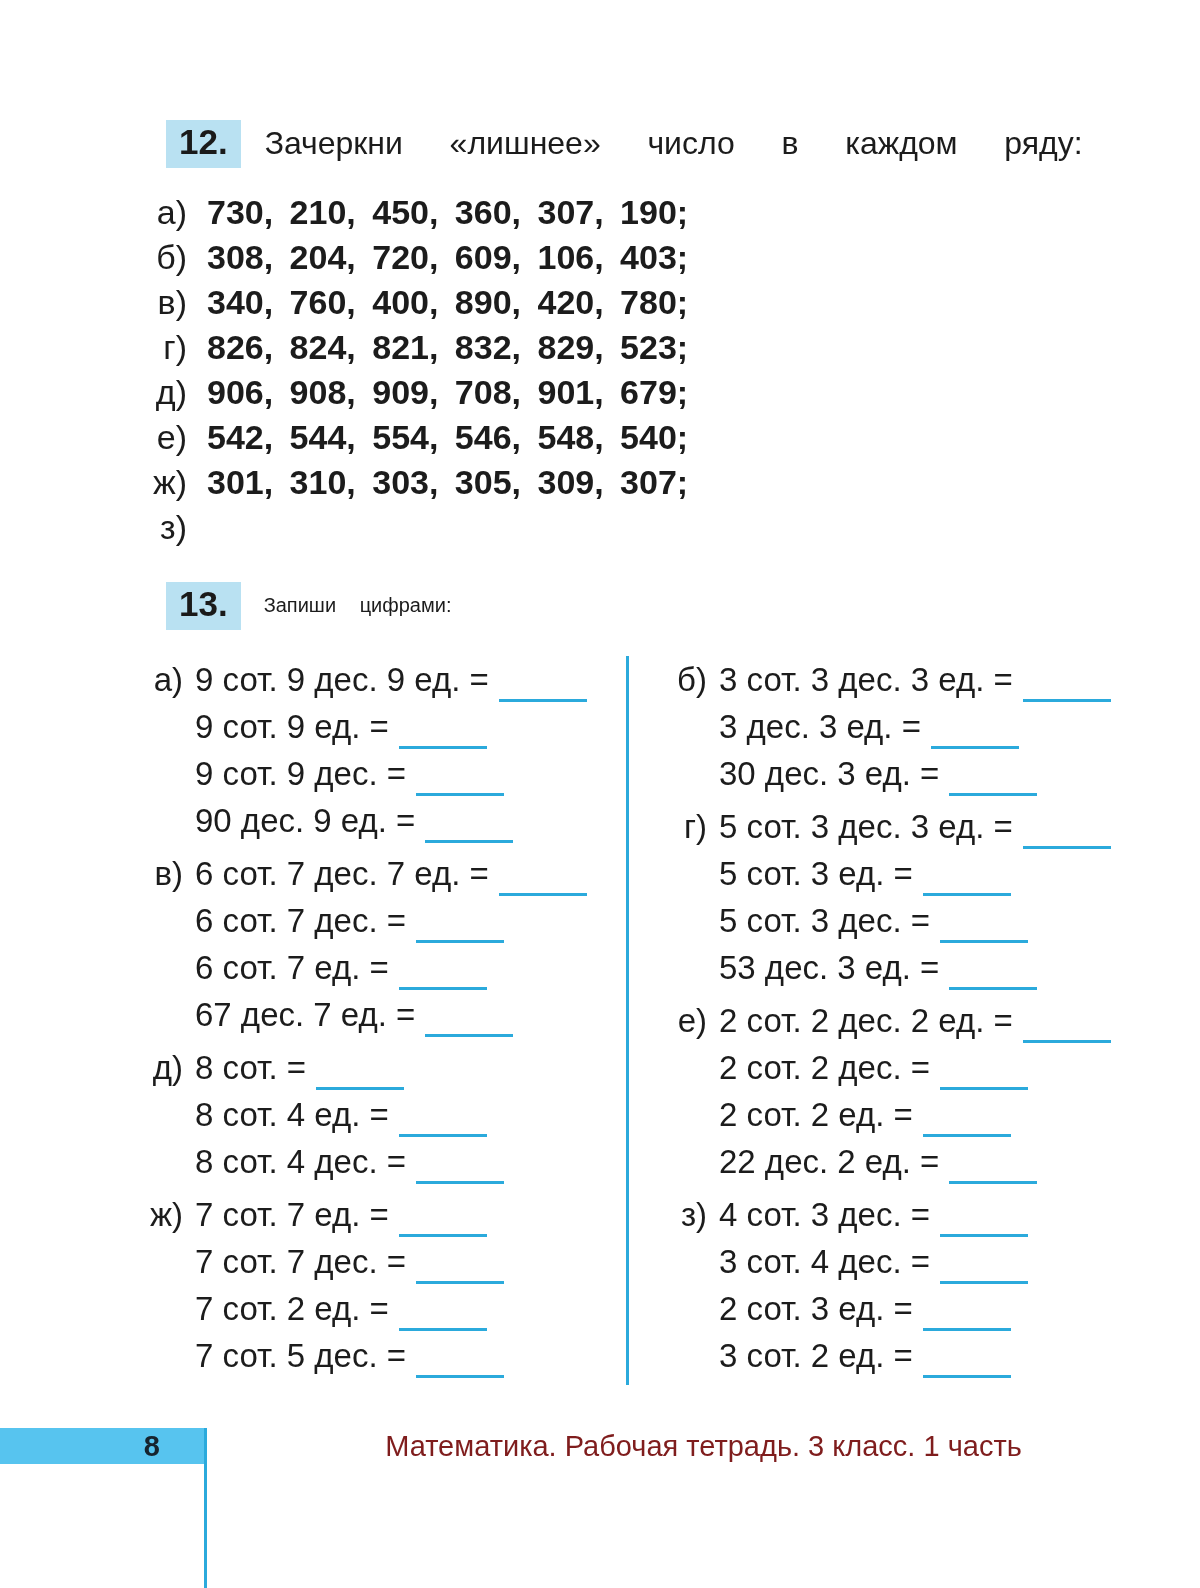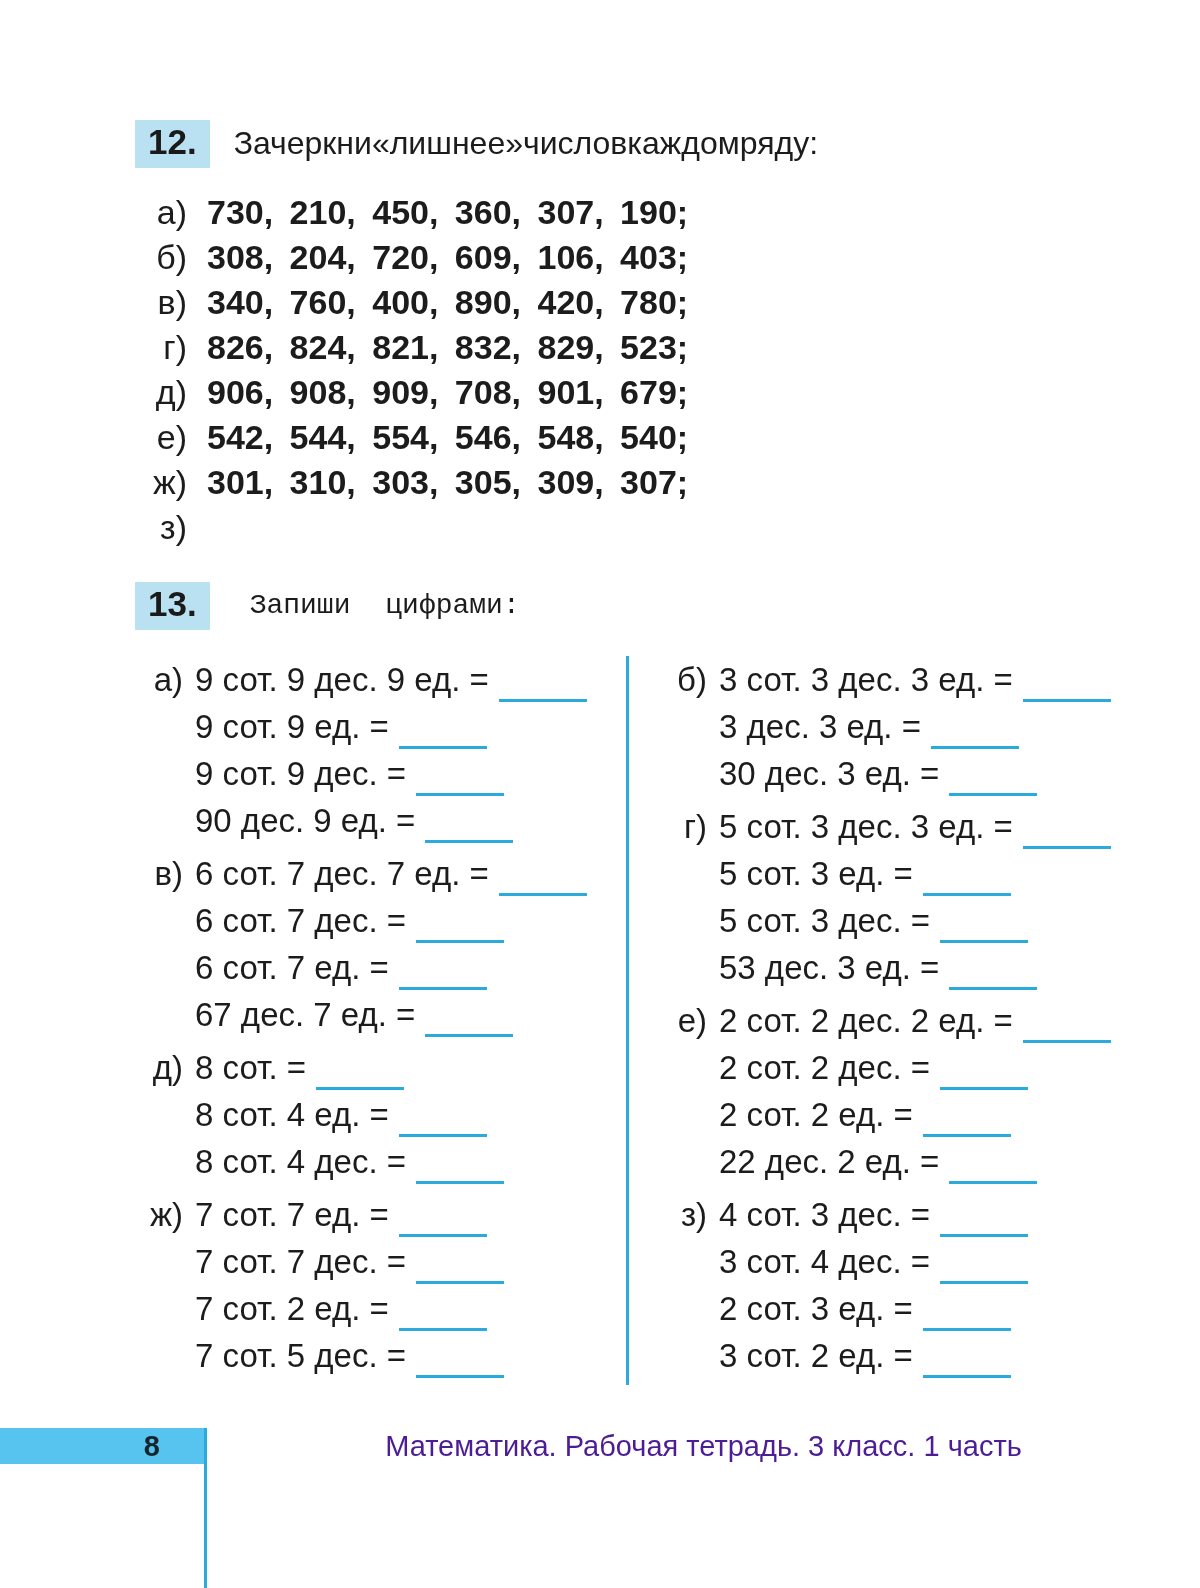--- a/index.html
+++ b/index.html
@@ -5,27 +5,27 @@
   html,body{margin:0;padding:0;background:#e8e8e8;}
   .page{
     position:relative;width:1200px;height:1588px;background:#ffffff;
     font-family:"Liberation Sans","DejaVu Sans",sans-serif;color:#1c1c1c;
     margin:0 auto;overflow:hidden;
   }
   
   .task-header{position:absolute;left:135px;display:flex;align-items:center;}
   .badge{
     display:inline-block;background:#B9E1F2;padding:3px 13px 6px 13px;
-    font-weight:700;font-size:35px;line-height:1.1;color:#1a1a1a;
+    font-weight:700;font-size:35px;line-height:1.1;color:#1a1a1a;margin-left:31px;
   }
   .t12-title{
-    display:flex;width:818px;margin-left:24px;
+    display:flex;justify-content:space-between;width:818px;margin-left:24px;
     font-size:32px;
   }
-  .t13-title{margin-left:40px;font-size:28px;word-spacing:18px;font-family:Liberation Mono, monospace;}
+  .t13-title{margin-left:23px;font-size:20px;word-spacing:18px;}
   
   .t12-rows{position:absolute;left:135px;top:190px;font-size:34px;}
   .t12-row{display:flex;height:45px;align-items:center;}
   .t12-label{width:52px;text-align:right;flex:none;}
   .t12-numbers{margin-left:20px;word-spacing:7px;white-space:nowrap;font-weight:bold;}
   
   .t13-columns{position:absolute;left:135px;top:656px;display:flex;align-items:stretch;}
   .t13-col{font-size:33px;}
   .t13-col.left{width:491px;}
   .t13-col.right{padding-left:30px;}
@@ -44,21 +44,21 @@
     background:#57C4EF;display:flex;align-items:center;justify-content:flex-end;
     padding-right:45px;box-sizing:border-box;
     font-size:29px;font-weight:700;color:#16242e;
   }
   .footer-vline{
     position:absolute;left:204px;top:1428px;width:3px;height:160px;background:#2BAADC;
   }
   .footer-text{
     position:absolute;left:207px;top:1428px;width:993px;height:36px;
     display:flex;align-items:center;justify-content:center;
-    color:#4c1d95;font-size:29px;
+    color:#7f1d1d;font-size:29px;
   }
 </style>
 </head>
 <body>
 
 <div class="page">
 
   <section>
     <div class="task-header" style="top:120px;">
       <span class="badge">12.</span>

